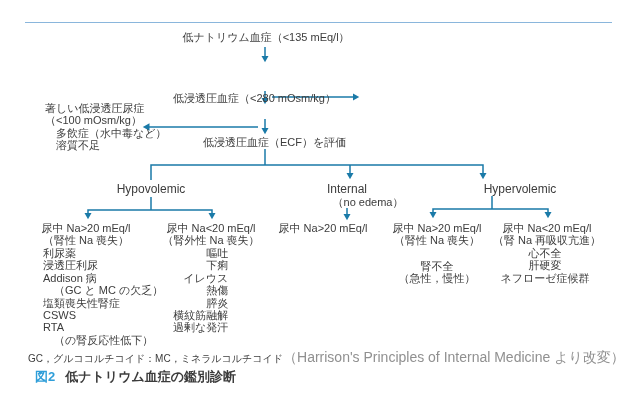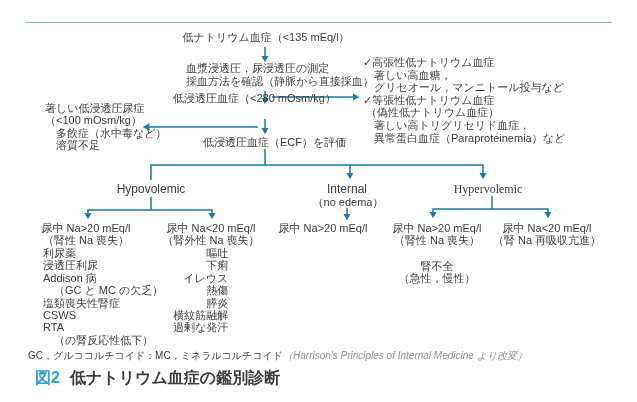--- a/index.html
+++ b/index.html
@@ -8,22 +8,22 @@
     font-family:"Liberation Sans","DejaVu Sans",sans-serif;
     color:#3c3c3c; overflow:hidden;
   }
   .t { position:absolute; font-size:11px; line-height:12.4px; white-space:pre; }
   .ctr { transform:translateX(-50%); text-align:center; }
   .branch-label { font-size:12px; line-height:13px; }
   .rule { position:absolute; left:25px; top:22px; width:587px; height:1px; background:#8ab6dc; }
   .arrows { position:absolute; left:0; top:0; width:637px; height:402px; }
   .arrows path { stroke:#1a7aa8; stroke-width:1.5; fill:none; }
   .footnote { position:absolute; left:28px; top:349px; font-size:10px; white-space:pre; }
-  .footnote .src { font-size:10px; color:#909090;font-style:italic; }
-  .caption { position:absolute; left:35px; top:368px; font-size:16px; font-weight:bold; white-space:pre; }
+  .footnote .src { font-size:14px; color:#909090; }
+  .caption { position:absolute; left:35px; top:368px; font-size:13px; font-weight:bold; white-space:pre; }
   .caption .tag { color:#2f9ed9; margin-right:10px; }
 </style>
 </head>
 <body>
 
 <div class="stage">
 
   <div class="rule"></div>
 
   <svg class="arrows" viewBox="0 0 637 402" xmlns="http://www.w3.org/2000/svg">
@@ -41,41 +41,32 @@
     <path d="M151,180 V165 H483 V174" marker-end="url(#ah)"></path>
     <path d="M350,165 V174" marker-end="url(#ah)"></path>
     <path d="M151,197 V210"></path>
     <path d="M88,214 V210 H212 V214" marker-start="url(#ah)" marker-end="url(#ah)"></path>
     <path d="M347,208 V215" marker-end="url(#ah)"></path>
     <path d="M492,196 V209"></path>
     <path d="M433,213 V209 H548 V213" marker-start="url(#ah)" marker-end="url(#ah)"></path>
   </svg>
 
   <div class="t ctr" style="left:266px; top:31px;">低ナトリウム血症（&lt;135 mEq/l）</div>
-  <div class="t" style="left:186px; top:62px; line-height:13px;">血漿浸透圧，尿浸透圧の測定
-採血方法を確認（静脈から直接採血）</div>
   <div class="t" style="left:173px; top:92px;">低浸透圧血症（&lt;280 mOsm/kg）</div>
   <div class="t" style="left:203px; top:136px;">低浸透圧血症（ECF）を評価</div>
 
   <div class="t" style="left:45px; top:102px;">著しい低浸透圧尿症
 （&lt;100 mOsm/kg）
 　多飲症（水中毒など）
 　溶質不足</div>
-  <div class="t" style="left:363px; top:56px; line-height:12.6px;">✓高張性低ナトリウム血症
-　著しい高血糖，
-　グリセオール，マンニトール投与など
-✓等張性低ナトリウム血症
- （偽性低ナトリウム血症）
-　著しい高トリグリセリド血症，
-　異常蛋白血症（Paraproteinemia）など</div>
 
   <div class="t ctr branch-label" style="left:151px; top:183px;">Hypovolemic</div>
   <div class="t ctr branch-label" style="left:347px; top:183px;">Internal</div>
-  <div class="t ctr" style="left:348px; top:196px;text-align:right;">（no edema）</div>
-  <div class="t ctr branch-label" style="left:488px; top:183px;font-family:Liberation Serif, serif;">Hypervolemic</div>
+  <div class="t ctr" style="left:368px; top:196px;text-align:right;">（no edema）</div>
+  <div class="t ctr branch-label" style="left:520px; top:183px;">Hypervolemic</div>
 
   <div class="t ctr" style="left:86px;  top:222px;">尿中 Na&gt;20 mEq/l
 （腎性 Na 喪失）</div>
   <div class="t ctr" style="left:211px; top:222px;">尿中 Na&lt;20 mEq/l
 （腎外性 Na 喪失）</div>
   <div class="t ctr" style="left:323px; top:222px;">尿中 Na&gt;20 mEq/l</div>
   <div class="t ctr" style="left:437px; top:222px;">尿中 Na&gt;20 mEq/l
 （腎性 Na 喪失）</div>
   <div class="t ctr" style="left:547px; top:222px;">尿中 Na&lt;20 mEq/l
 （腎 Na 再吸収亢進）</div>
@@ -90,18 +81,21 @@
 　（の腎反応性低下）</div>
   <div class="t" style="left:173px; top:247px;text-align:right;">嘔吐
 下痢
 イレウス
 熱傷
 膵炎
 横紋筋融解
 過剰な発汗</div>
   <div class="t ctr" style="left:437px; top:260px;">腎不全
 （急性，慢性）</div>
+  <div class="t ctr" style="left:545px; top:247px;">心不全
+肝硬変
+ネフローゼ症候群</div>
 
   <div class="footnote"><span>GC，グルココルチコイド：MC，ミネラルコルチコイド</span><span class="src">（Harrison's Principles of Internal Medicine より改変）</span></div>
 
   <div class="caption"><span class="tag">図2</span><span>低ナトリウム血症の鑑別診断</span></div>
 
 </div>
 
 </body></html>

